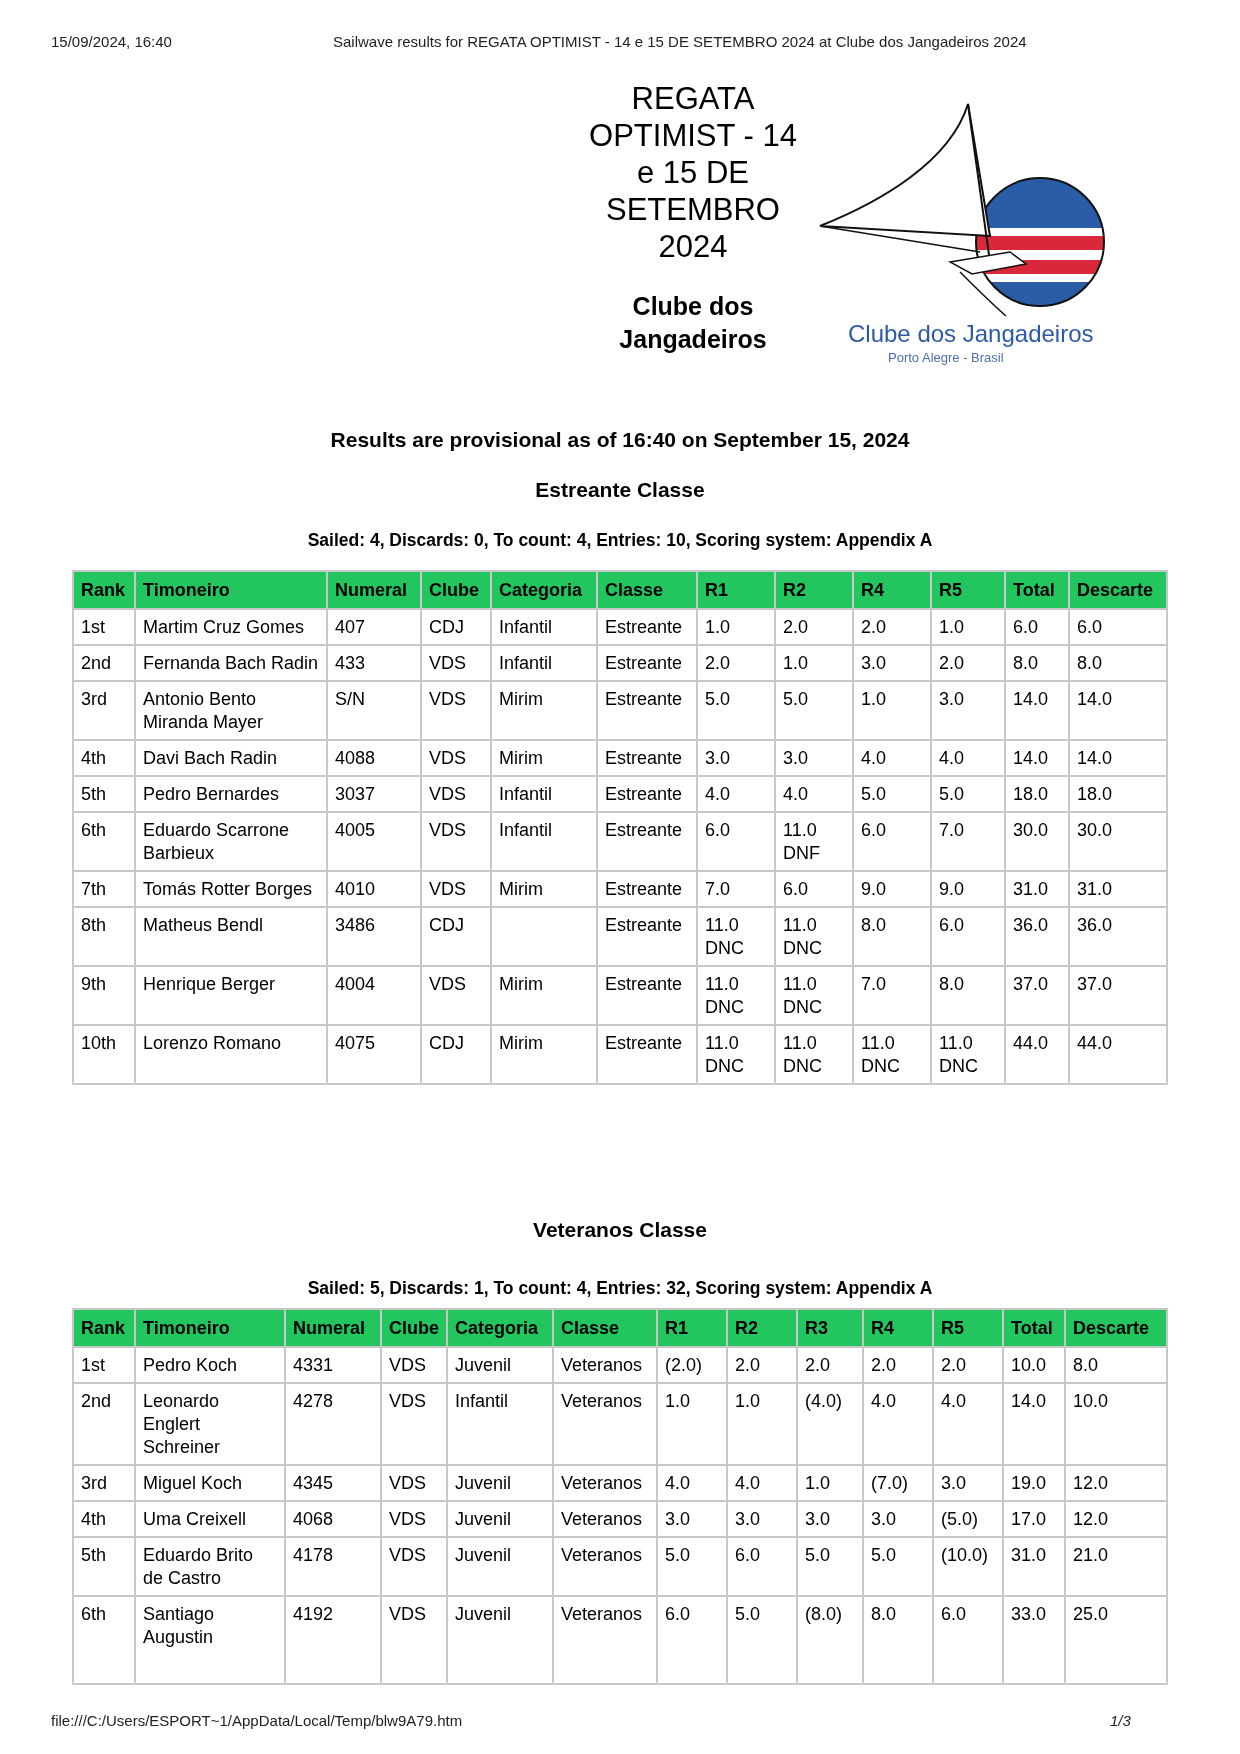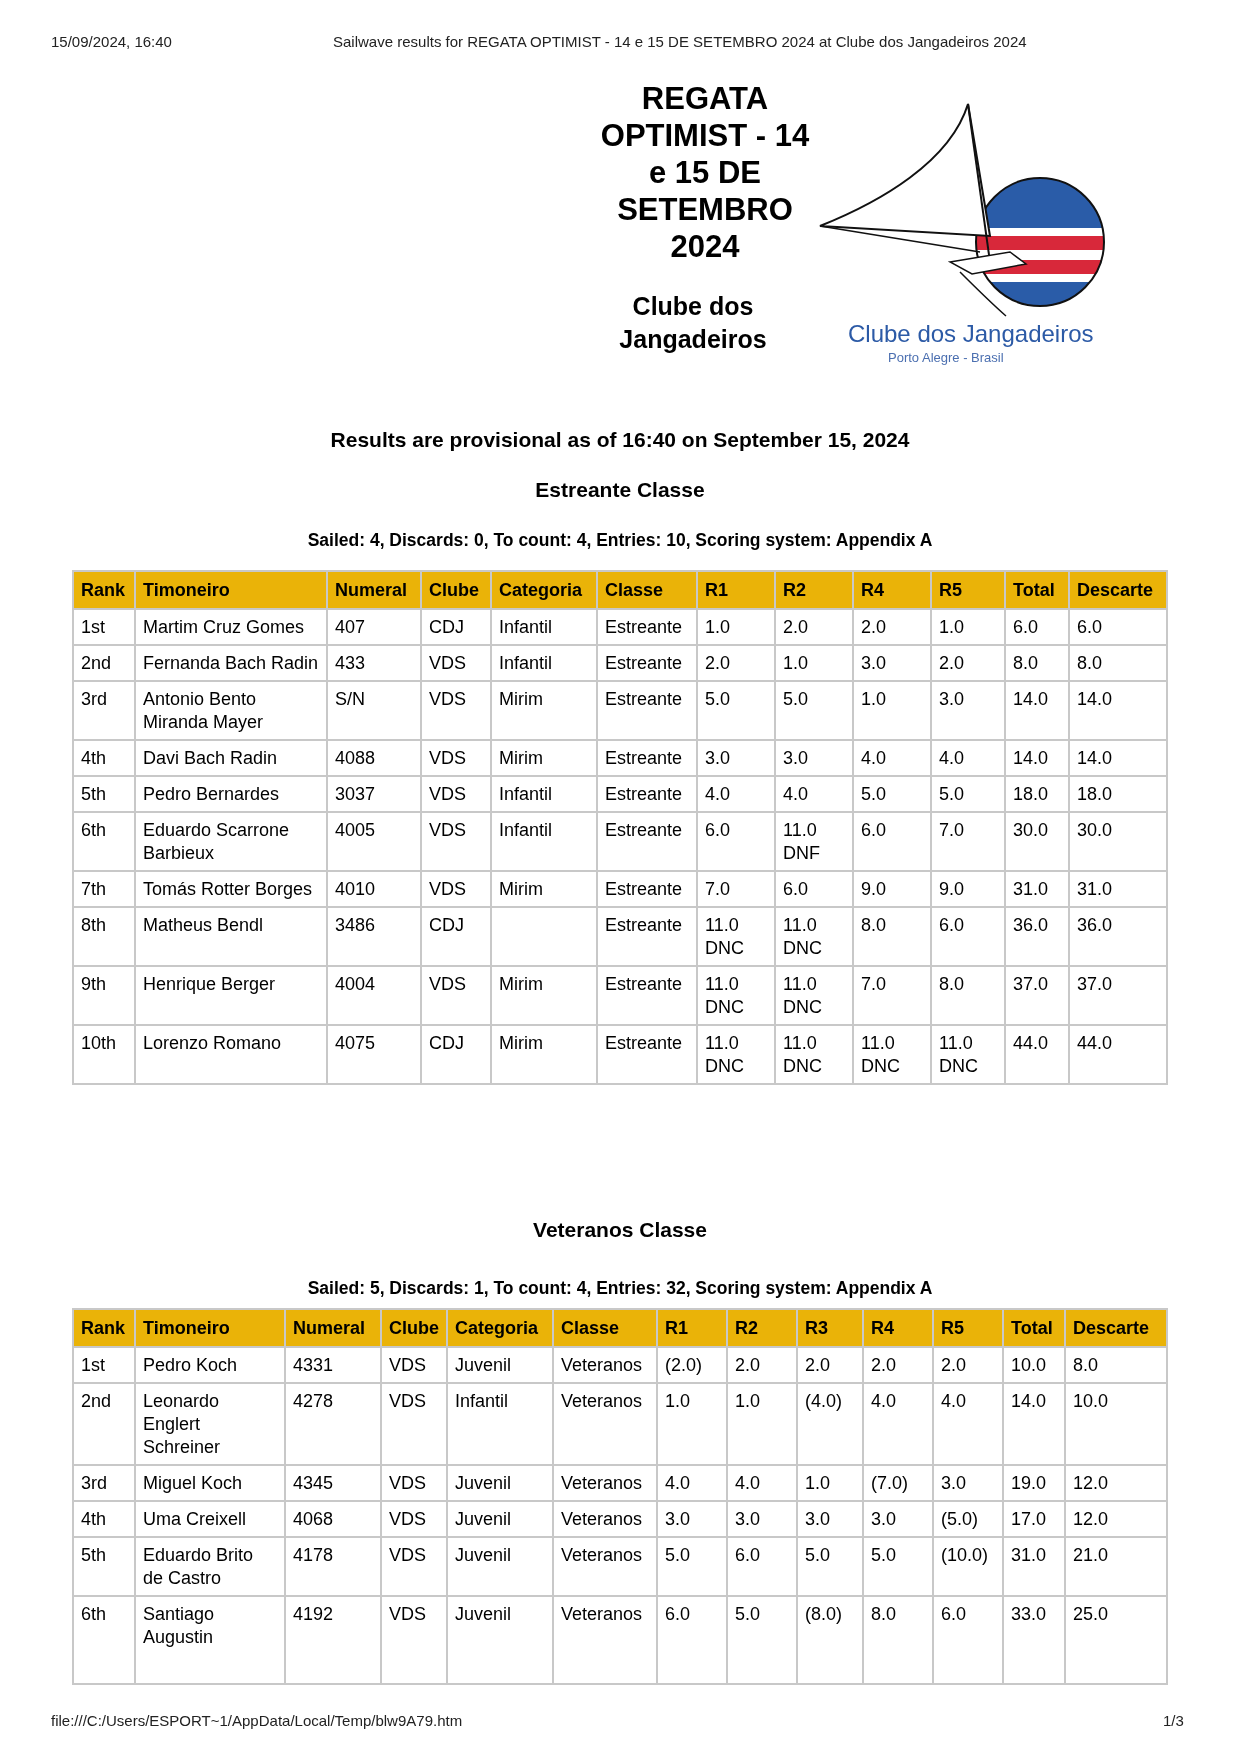--- a/index.html
+++ b/index.html
@@ -9,54 +9,54 @@
     font-family: "Liberation Sans", sans-serif; color: #000;
   }
   .print-header {
     position: absolute; top: 30px; left: 0; width: 1112px; height: 24px;
     font-size: 15px; color: #222;
   }
   .print-header .date { position: absolute; left: 51px; top: 3px; }
   .print-header .title { position: absolute; left: 333px; top: 3px; }
   .print-footer { position: absolute; top: 1712px; left: 0; width: 1240px; font-size: 15px; color: #222; }
   .print-footer .url { position: absolute; left: 51px; }
-  .print-footer .page { position: absolute; left: 1163px; }
+  .print-footer .page { position: absolute; left: 1110px; font-style: italic; }
 
   .banner { position: absolute; top: 80px; left: 0; width: 1240px; height: 300px; }
   .logo-left { position: absolute; left: 130px; top: 20px; width: 440px; height: 280px; }
   .logo-left svg { position: absolute; left: 90px; top: 0; }
   .fevers-text { position: absolute; left: 0; width: 440px; text-align: center; color: #1c3f8e; }
   .fevers-big { top: 178px; font-size: 44px; letter-spacing: 1px; }
   .fevers-l1 { top: 232px; font-size: 27px; left: 6px; }
   .fevers-l2 { top: 260px; font-size: 27px; left: 0; }
 
   .event-title {
-    position: absolute; left: 574px; top: 0; width: 262px; text-align: center;
-    font-weight: bold; font-size: 31px; line-height: 37px;
+    position: absolute; left: 562px; top: 0; width: 262px; text-align: center;
+    font-weight: normal; font-size: 31px; line-height: 37px;
   }
   .event-venue {
     position: absolute; left: 562px; top: 210px; width: 262px; text-align: center;
     font-weight: bold; font-size: 25px; line-height: 33px;
   }
   .logo-right { position: absolute; left: 800px; top: 22px; width: 330px; height: 280px; }
   .cdj-name { position: absolute; left: 48px; top: 218px; font-size: 24px; color: #2c5aa6; white-space: nowrap; }
   .cdj-city { position: absolute; left: 88px; top: 248px; font-size: 13px; color: #4b6fb0; white-space: nowrap; }
 
   .provisional { position: absolute; top: 428px; left: 0; width: 1240px; text-align: center; font-weight: bold; font-size: 21px; }
   .class-title { position: absolute; left: 0; width: 1240px; text-align: center; font-weight: bold; font-size: 21px; }
   .summary { position: absolute; left: 0; width: 1240px; text-align: center; font-weight: bold; font-size: 17.5px; }
 
   table.results {
     position: absolute; left: 72px; width: 1094px; border-collapse: collapse;
     font-size: 18px; table-layout: fixed;
   }
   table.results th, table.results td {
     border: 2px solid #c8c8c8; padding: 6px 6px 5px 7px; text-align: left; vertical-align: top; line-height: 23px;
   }
-  table.results th { background: #eab308; font-weight: bold; padding-top: 7px; padding-bottom: 6px; }
+  table.results th { background: #22c55e; font-weight: bold; padding-top: 7px; padding-bottom: 6px; }
   table.results td { font-weight: normal; }
   .cut-row td { height: 88px; border-bottom: none; }
 </style>
 </head>
 <body>
 
 <div class="print-header">
   <span class="date">15/09/2024, 16:40</span>
   <span class="title">Sailwave results for REGATA OPTIMIST - 14 e 15 DE SETEMBRO 2024 at Clube dos Jangadeiros 2024</span>
 </div>

